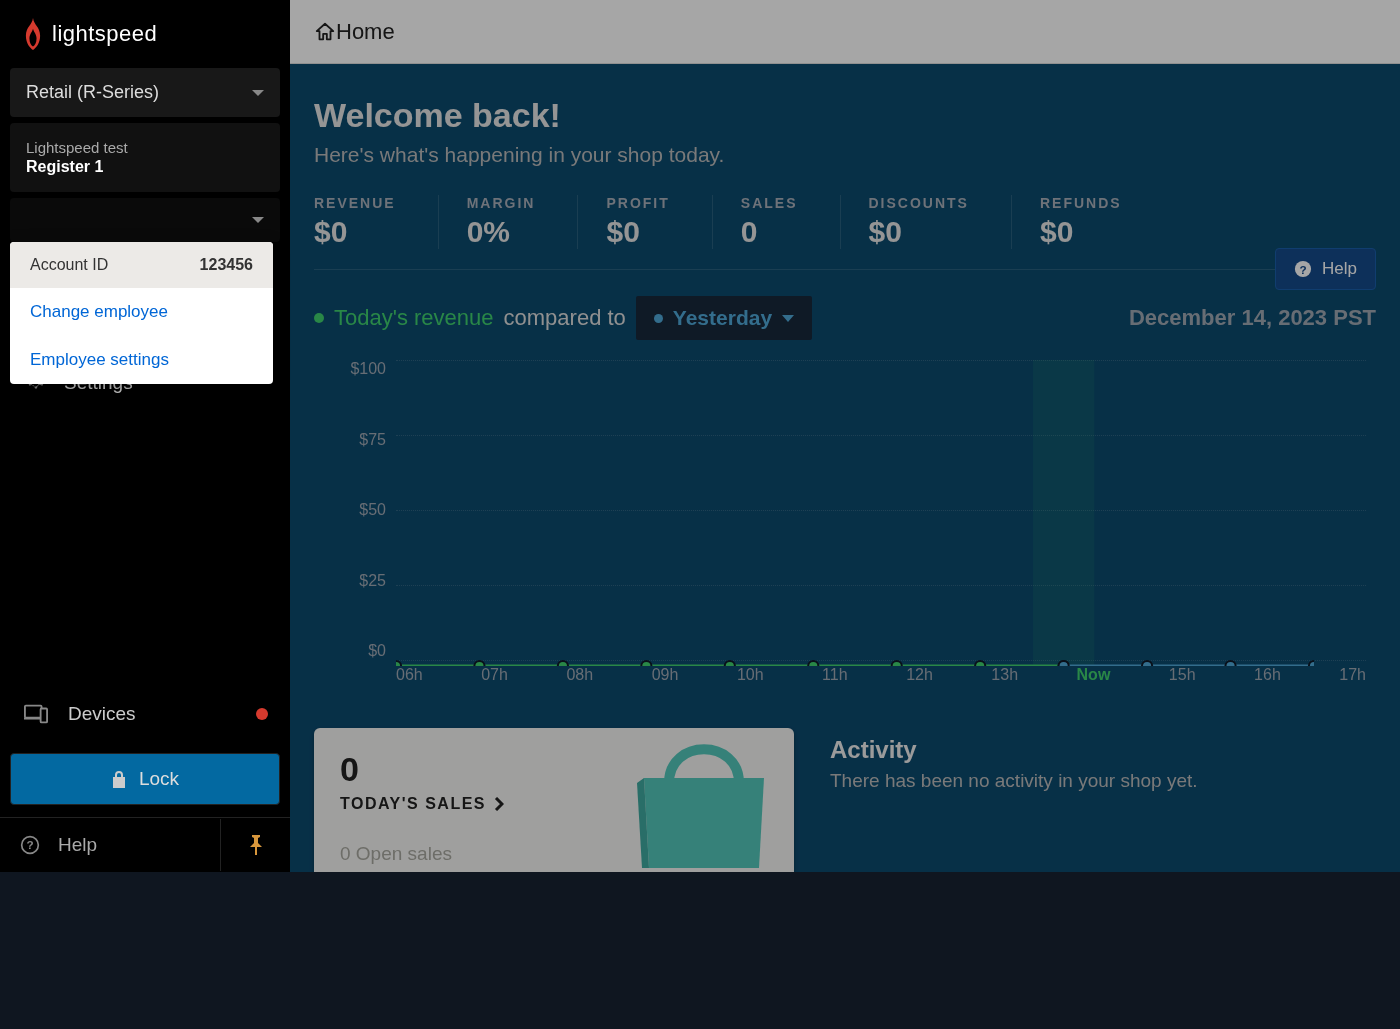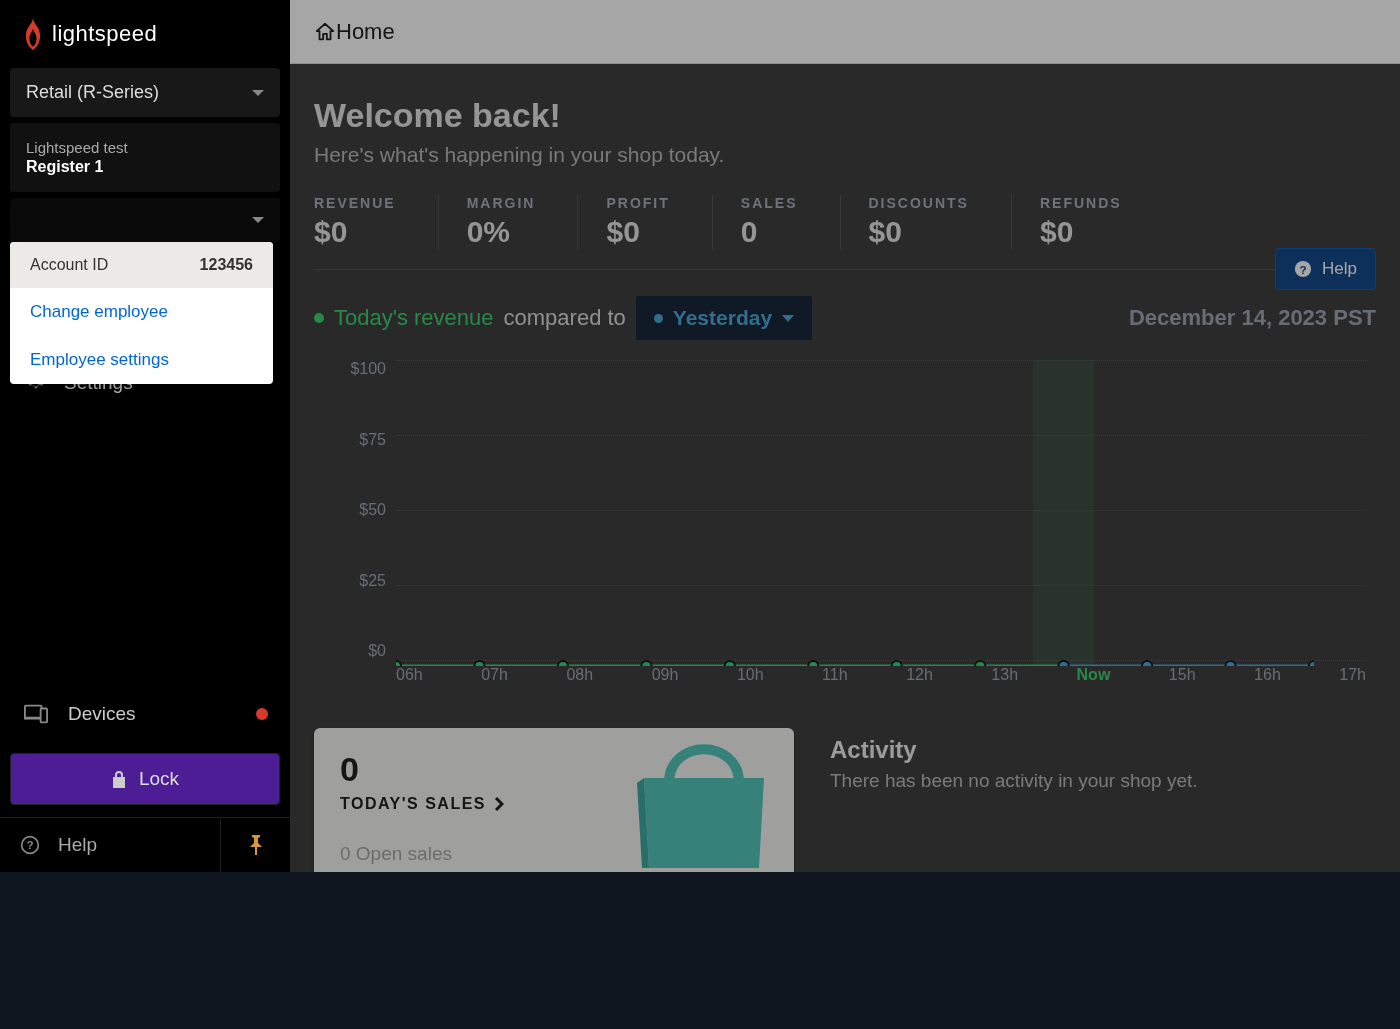--- a/index.html
+++ b/index.html
@@ -24,42 +24,42 @@
 
 .nav { flex: 1; }
 .nav-item { display: flex; align-items: center; gap: 18px; padding: 16px 24px; color: #ccc; font-size: 19px; cursor: pointer; }
 .nav-item svg { width: 22px; height: 22px; fill: #888; }
 
 .sidebar-bottom { margin-top: auto; }
 .devices-row { display: flex; align-items: center; gap: 20px; padding: 16px 24px; color: #ccc; font-size: 19px; cursor: pointer; position: relative; }
 .devices-row svg { width: 24px; height: 20px; fill: #888; }
 .red-dot { width: 12px; height: 12px; background: #d63a2e; border-radius: 50%; position: absolute; right: 22px; }
 
-.lock-button { margin: 12px 10px; background: #4c1d95; border: 1px solid #222; border-radius: 4px; padding: 14px; display: flex; align-items: center; justify-content: center; gap: 12px; color: #ddd; font-size: 19px; cursor: pointer; }
+.lock-button { margin: 12px 10px; background: #0369a1; border: 1px solid #222; border-radius: 4px; padding: 14px; display: flex; align-items: center; justify-content: center; gap: 12px; color: #ddd; font-size: 19px; cursor: pointer; }
 
 .help-row { border-top: 1px solid #222; display: flex; align-items: center; }
 .help-left { flex: 1; display: flex; align-items: center; gap: 18px; padding: 16px 20px; color: #aaa; font-size: 19px; cursor: pointer; }
 .pin-cell { width: 70px; border-left: 1px solid #222; display: flex; align-items: center; justify-content: center; padding: 16px 0; cursor: pointer; }
 
 
 .account-dropdown { position: absolute; left: 10px; top: 242px; width: 263px; background: #fff; border-radius: 4px; box-shadow: 0 4px 16px rgba(0,0,0,0.4); z-index: 100; overflow: hidden; }
 .account-dropdown .header { background: #eceae7; padding: 14px 20px; display: flex; justify-content: space-between; color: #333; font-size: 16px; }
 .account-dropdown .header .id { font-weight: 600; }
 .account-dropdown .item { padding: 14px 20px; font-size: 17px; cursor: pointer; }
 .account-dropdown .item.blue { color: #0066d6; }
 .account-dropdown .item.red { color: #c23b2e; }
 
 
 .content { flex: 1; display: flex; flex-direction: column; position: relative; }
 .content-overlay { position: absolute; inset: 0; background: rgba(0,0,0,0.35); z-index: 50; pointer-events: none; }
 .topbar { height: 64px; background: #fff; display: flex; align-items: center; padding: 0 24px; color: #222; border-bottom: 1px solid #ddd; }
 .topbar .home-label { font-size: 22px; color: #222; }
 .topbar svg { width: 22px; height: 22px; fill: #222; }
 
-.dash { flex: 1; background: #404040; padding: 32px 0 0 0; position: relative; overflow: hidden; }
+.dash { flex: 1; background: #0c4a6e; padding: 32px 0 0 0; position: relative; overflow: hidden; }
 .dash-inner { padding: 0 24px; }
 .welcome { font-size: 34px; font-weight: 700; color: #e5e5e5; }
 .subtitle { font-size: 21px; color: #bbb; margin-top: 8px; }
 
 .stats-row { display: flex; gap: 0; margin-top: 28px; border-bottom: 1px solid rgba(255,255,255,0.12); padding-bottom: 20px; }
 .stat { padding-right: 42px; margin-right: 28px; border-right: 1px solid rgba(255,255,255,0.12); }
 .stat:last-of-type { border-right: none; }
 .stat .label { font-size: 14px; letter-spacing: 2px; color: #a9b0ba; text-transform: uppercase; font-weight: 600; }
 .stat .value { font-size: 30px; color: #e5e5e5; font-weight: 600; margin-top: 4px; }
 

